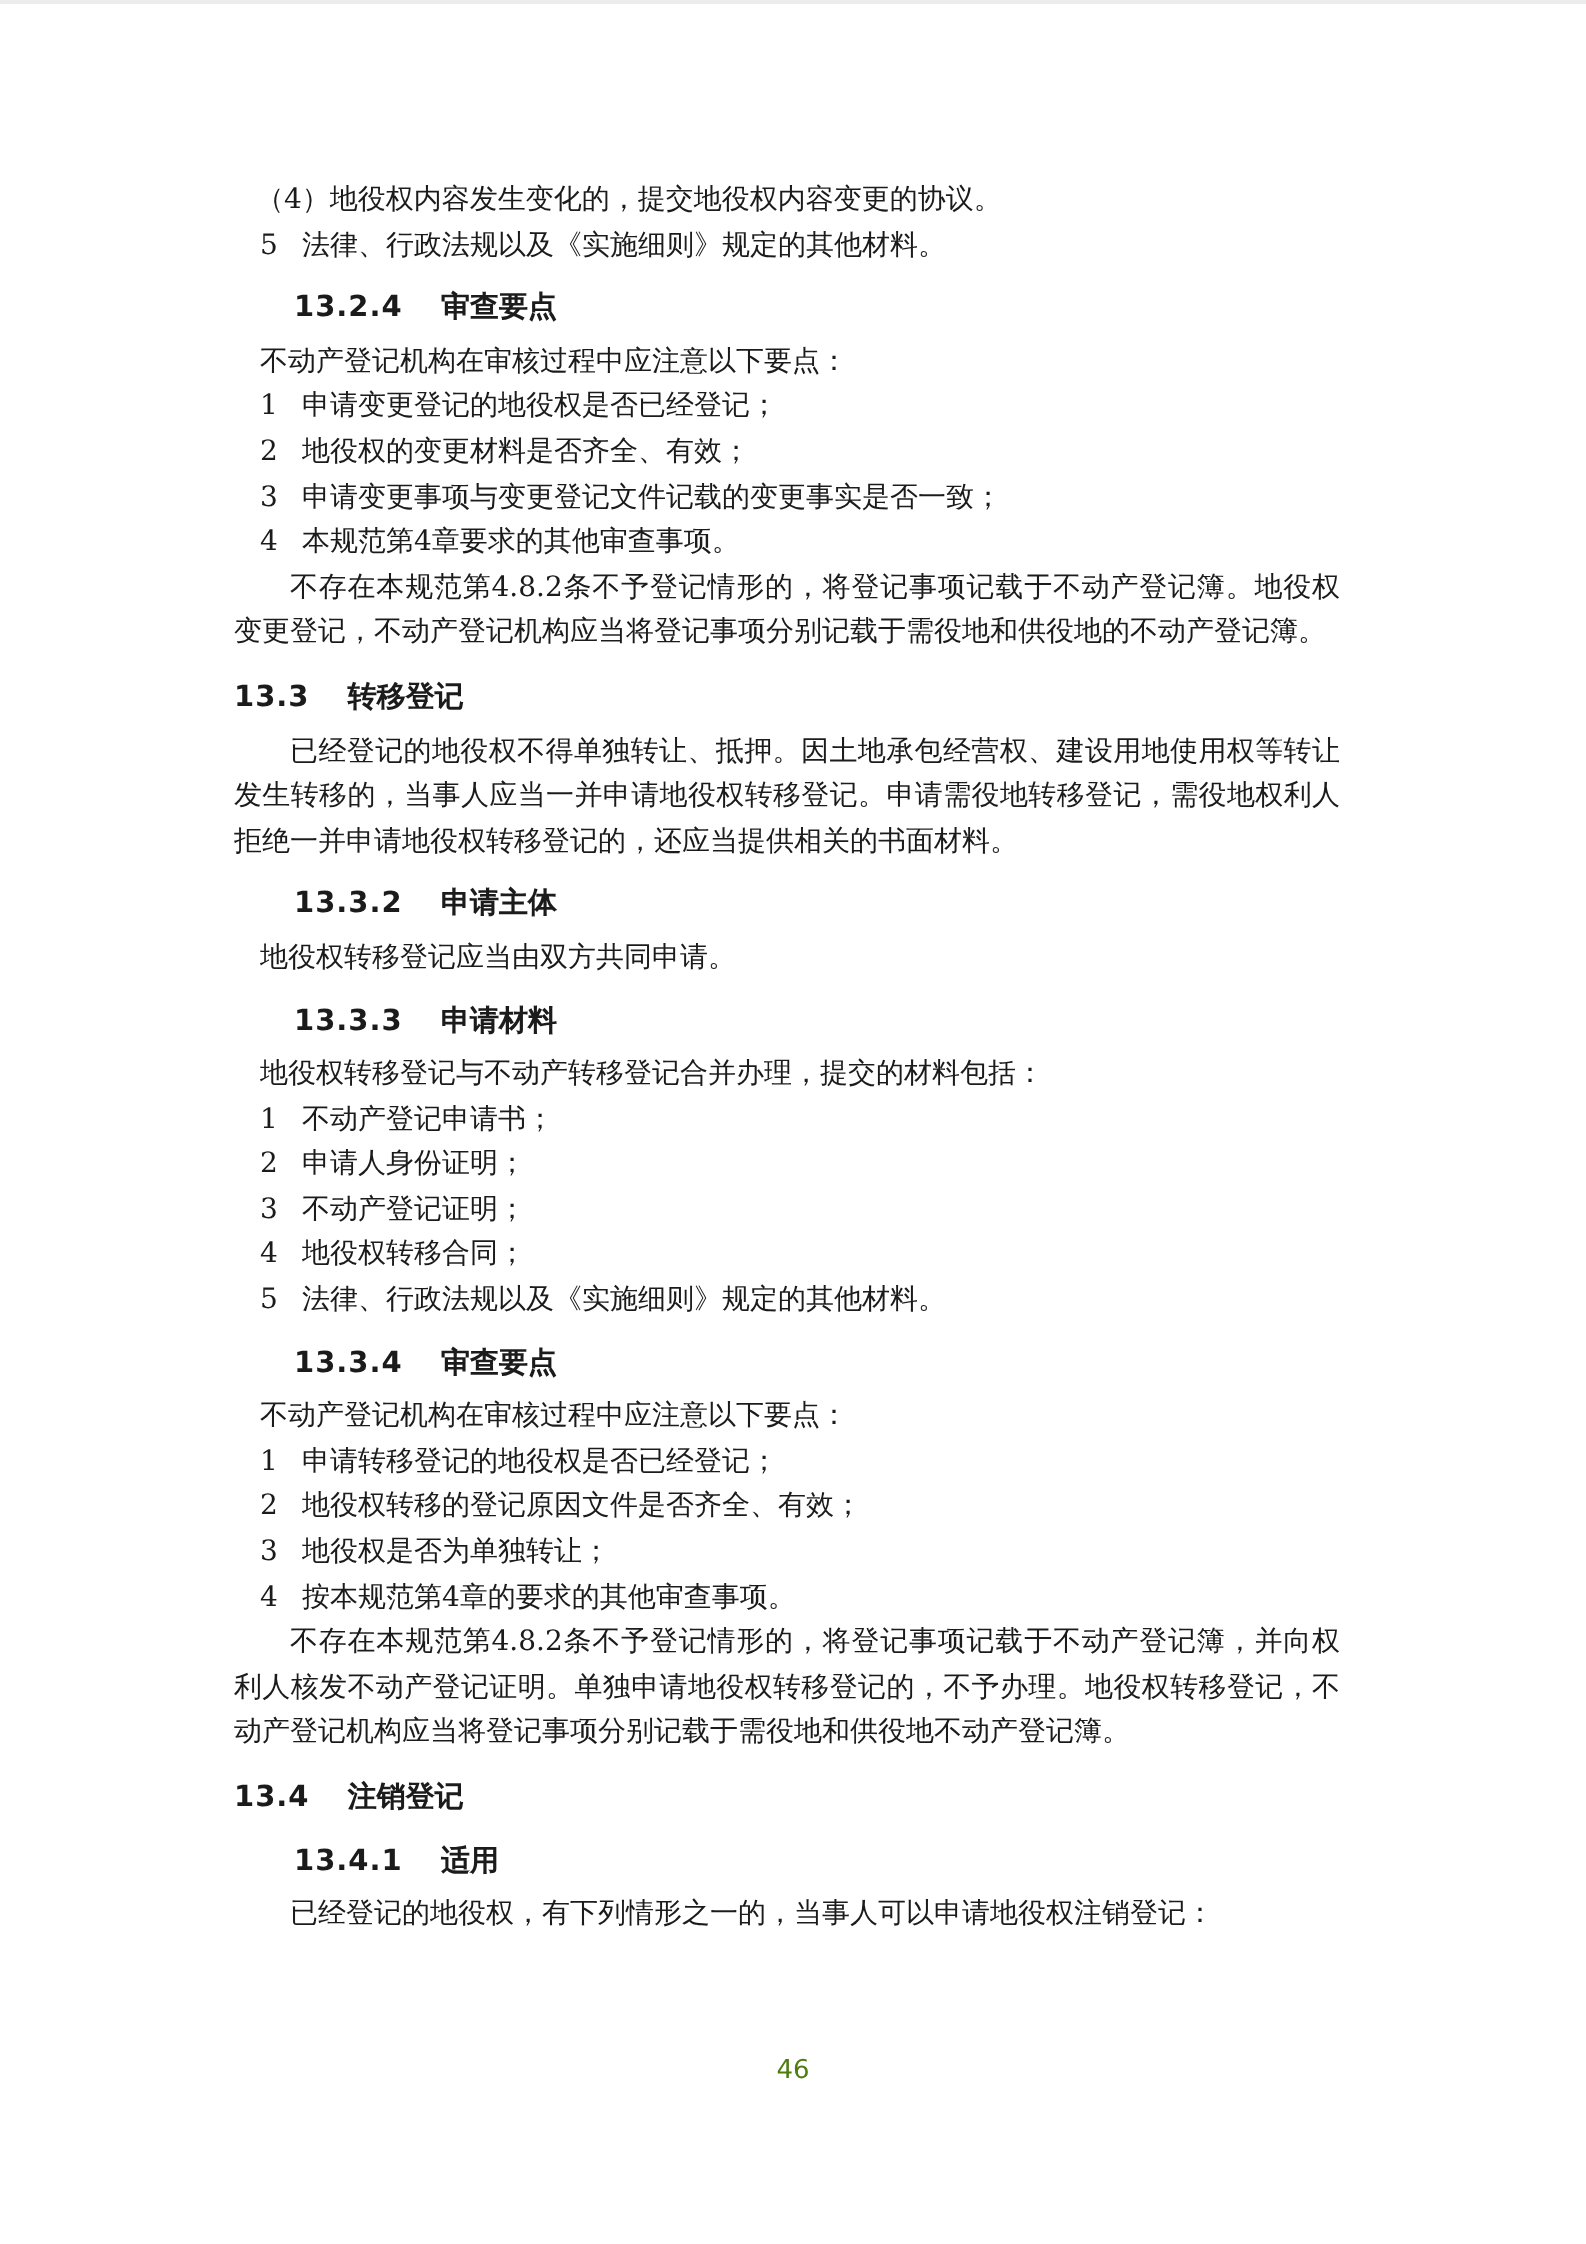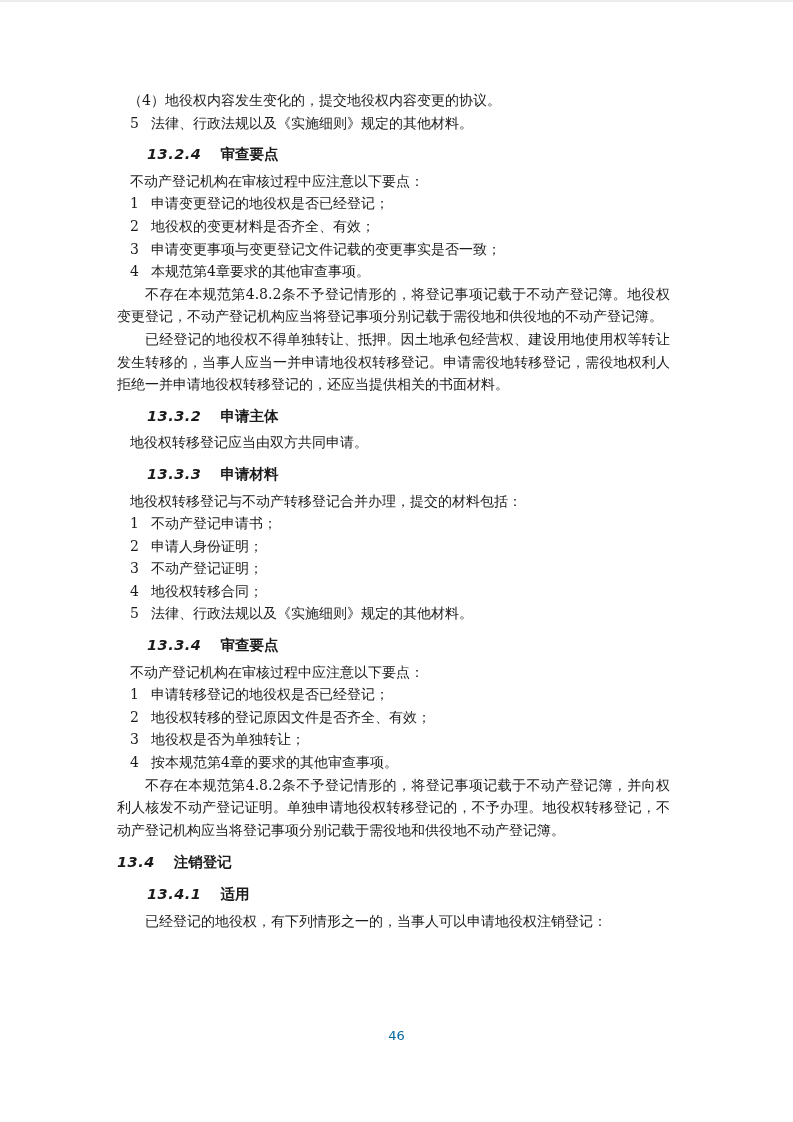--- a/index.html
+++ b/index.html
@@ -67,31 +67,30 @@
     font-family: "DejaVu Sans", "Liberation Sans", sans-serif;
     font-weight: bold;
     font-size: 14.5px;
     padding-left: 30px;
     margin: 9px 0 4px 0;
     text-align: left;
   }
   .hnum {
     margin-right: 14px;
     letter-spacing: 0.5px;
-    font-style: italic;
   }
   .footer-page-num {
     position: absolute;
     top: 1026px;
     left: 0;
     width: 793px;
     text-align: center;
     font-family: "DejaVu Sans", "Liberation Sans", sans-serif;
     font-size: 13px;
-    color: #0369a1;
+    color: #4d7c0f;
   }
 </style>
 </head>
 <body>
 
 <div class="page">
   <div class="content">
 
     <div class="item-paren">（4）地役权内容发生变化的，提交地役权内容变更的协议。</div>
 
@@ -119,20 +118,24 @@
       <span class="num">3</span>
       <span class="txt">申请变更事项与变更登记文件记载的变更事实是否一致；</span>
     </div>
     <div class="item-num">
       <span class="num">4</span>
       <span class="txt">本规范第4章要求的其他审查事项。</span>
     </div>
 
     <div class="para">不存在本规范第4.8.2条不予登记情形的，将登记事项记载于不动产登记簿。地役权变更登记，不动产登记机构应当将登记事项分别记载于需役地和供役地的不动产登记簿。</div>
 
+    <div class="sec">
+      <span class="hnum">13.3</span>
+      <span class="htitle">转移登记</span>
+    </div>
 
 
     <div class="para">已经登记的地役权不得单独转让、抵押。因土地承包经营权、建设用地使用权等转让发生转移的，当事人应当一并申请地役权转移登记。申请需役地转移登记，需役地权利人拒绝一并申请地役权转移登记的，还应当提供相关的书面材料。</div>
 
     <div class="subsec">
       <span class="hnum">13.3.2</span>
       <span class="htitle">申请主体</span>
     </div>
 
     <div class="intro">地役权转移登记应当由双方共同申请。</div>

